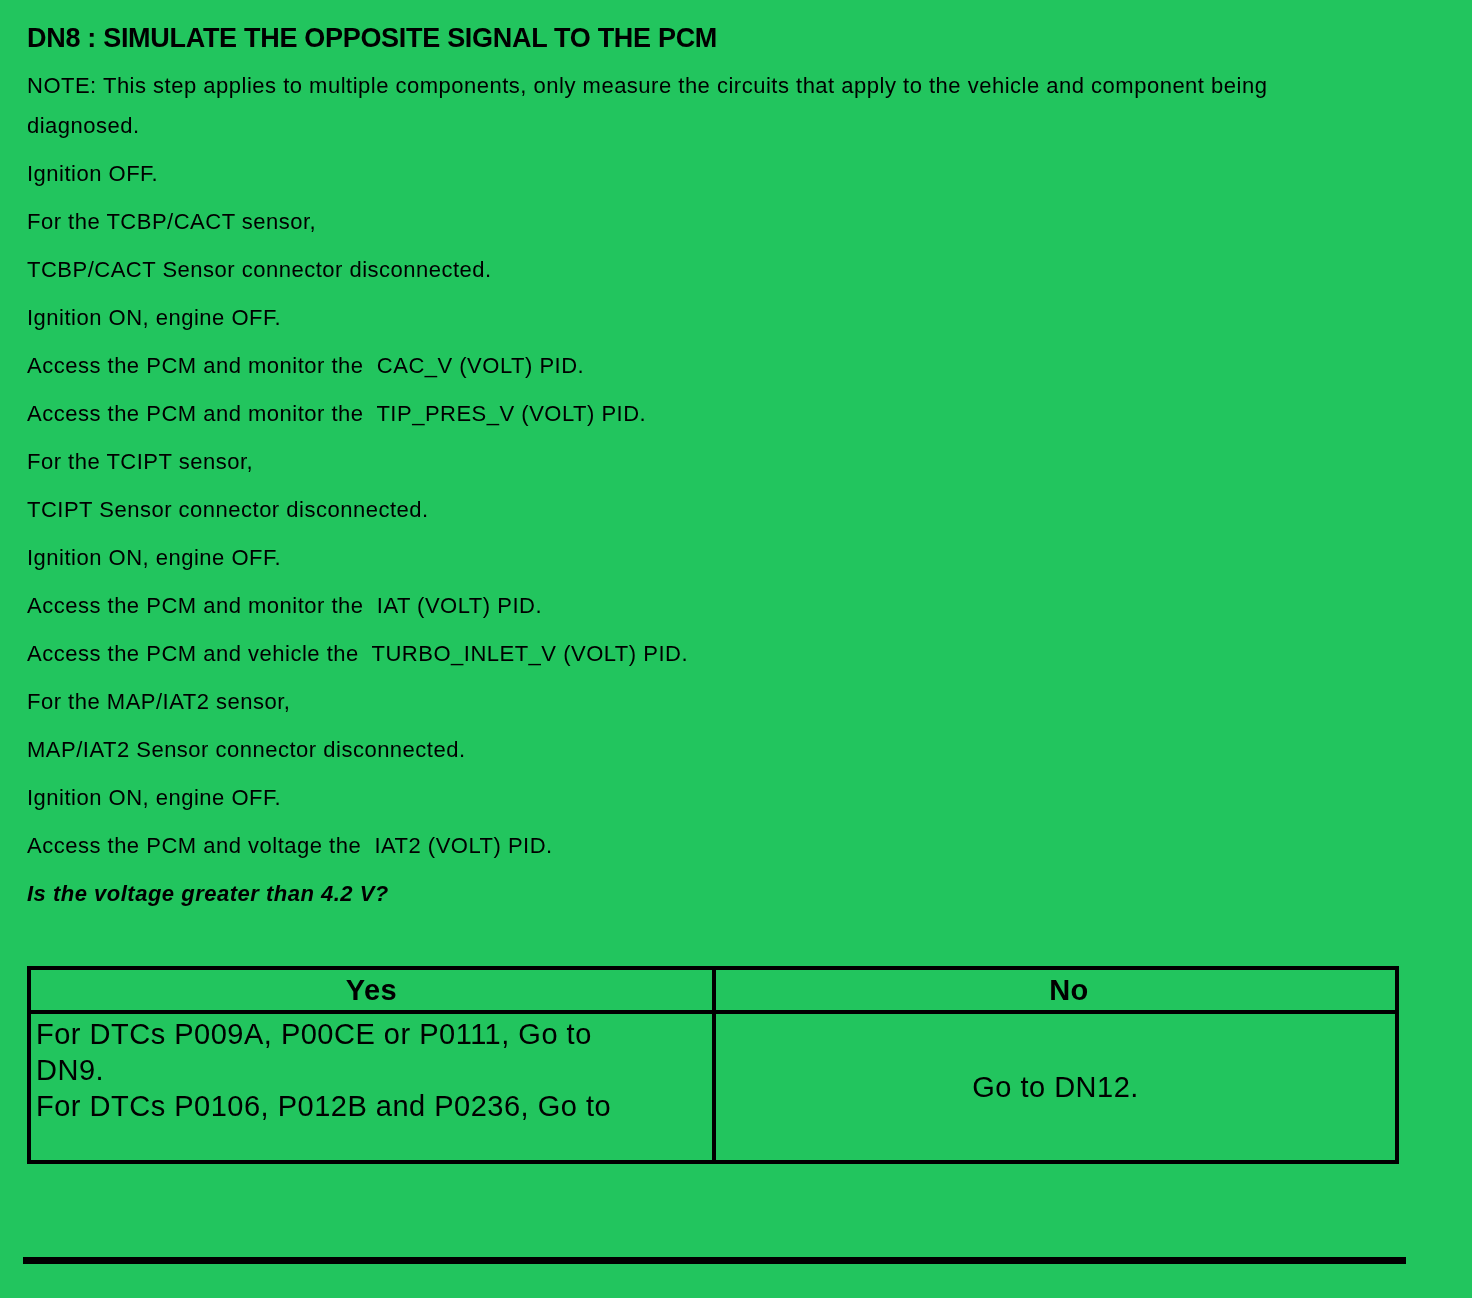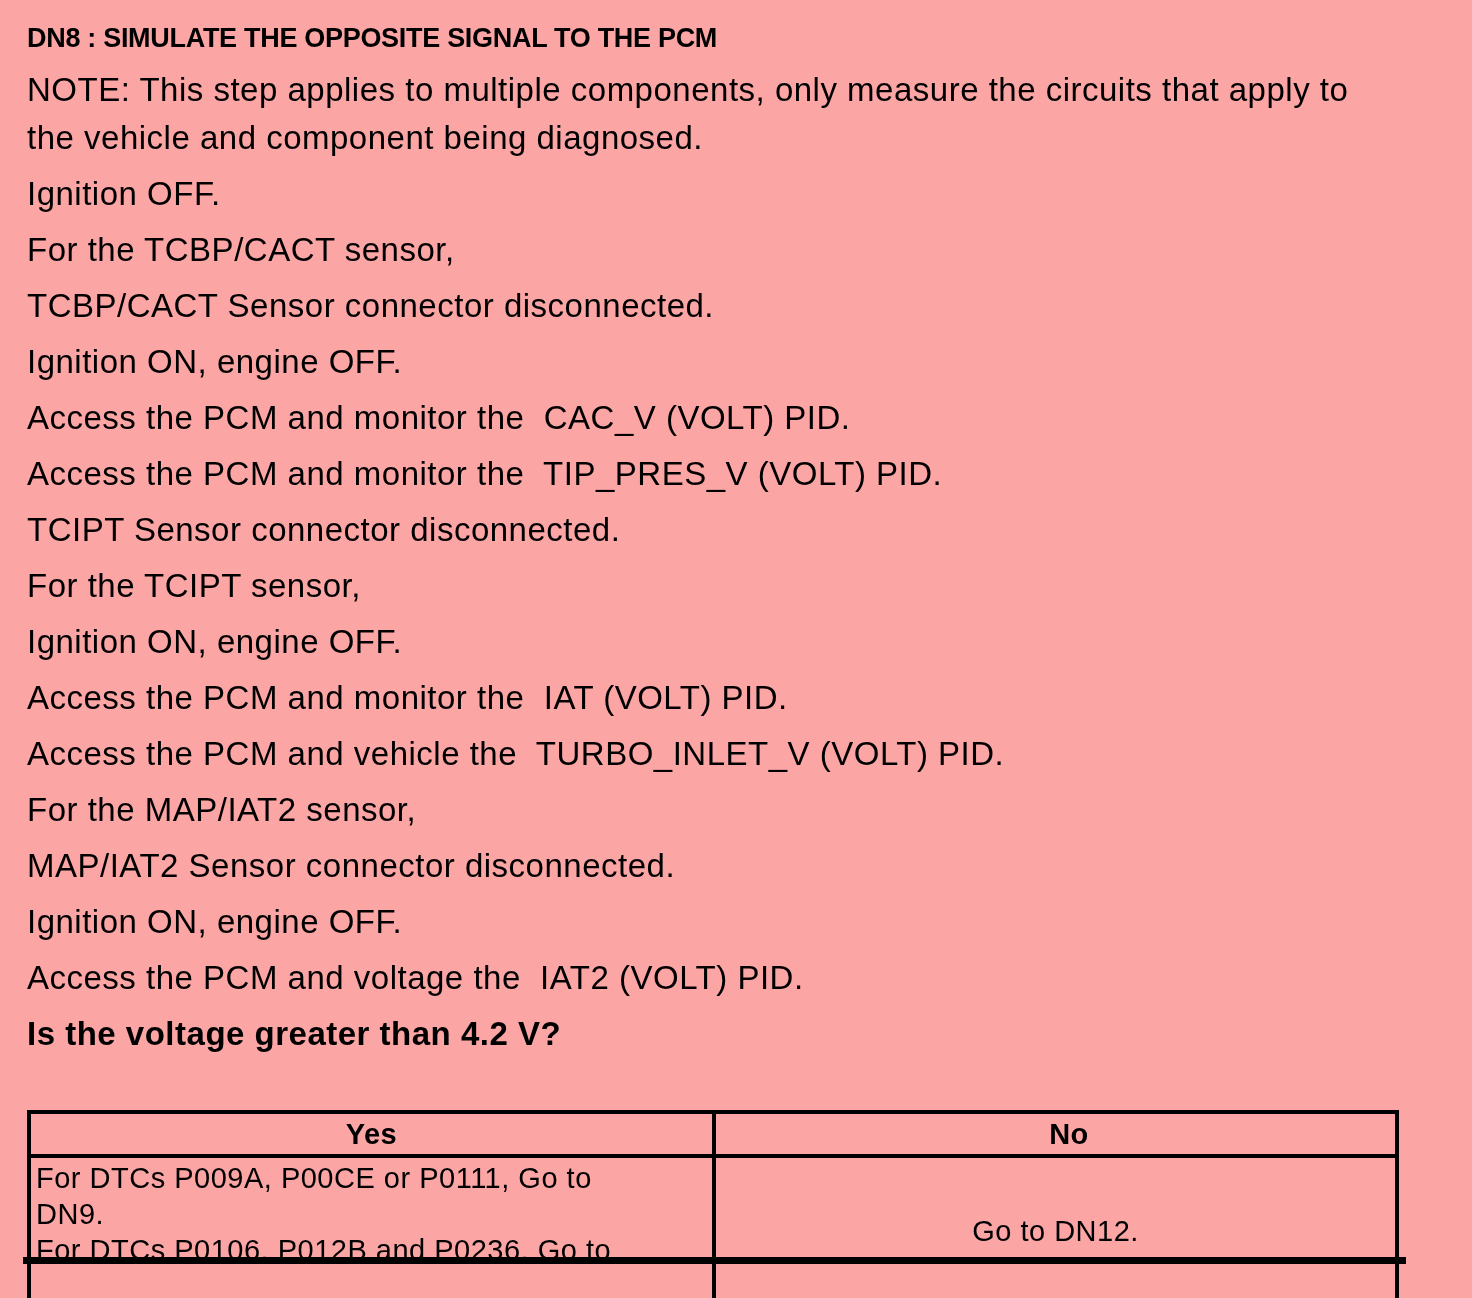--- a/index.html
+++ b/index.html
@@ -1,44 +1,44 @@
 <!DOCTYPE html>
 <html><head>
 <meta charset="utf-8">
 <style>
   * { margin: 0; padding: 0; box-sizing: border-box; }
   html, body { background: #ffffff; }
   .page {
     position: relative;
     width: 1472px;
     height: 1298px;
-    background: #fca5a5;
+    background: #22c55e;
     color: #000000;
     font-family: "Liberation Sans", sans-serif;
     padding: 24px 0 0 27px;
     overflow: hidden;
   }
   .title {
     font-size: 27px;
     font-weight: 700;
     line-height: 28px;
     letter-spacing: -0.3px;
     margin-bottom: 14px;
     white-space: pre-wrap;
   }
   .para {
-    font-size: 33px;
+    font-size: 22px;
     font-weight: 400;
-    line-height: 48px;
+    line-height: 40px;
     letter-spacing: 0.5px;
     max-width: 1352px;
     margin-bottom: 8px;
     white-space: pre-wrap;
   }
-  .para.bold { font-weight: 700; }
+  .para.bold { font-weight: 700; font-style: italic; }
   .decision-table {
     width: 1372px;
     border: 4px solid #000000;
     margin-top: 52px;
     font-size: 29px;
     letter-spacing: 0.5px;
   }
   .dt-head {
     display: grid;
     grid-template-columns: 685px 1fr;
@@ -89,22 +89,22 @@
   <h1 class="title">DN8 : SIMULATE THE OPPOSITE SIGNAL TO THE PCM</h1>
 
   <p class="para">NOTE: This step applies to multiple components, only measure the circuits that apply to the vehicle and component being diagnosed.</p>
 
   <p class="para">Ignition OFF.</p>
   <p class="para">For the TCBP/CACT sensor,</p>
   <p class="para">TCBP/CACT Sensor connector disconnected.</p>
   <p class="para">Ignition ON, engine OFF.</p>
   <p class="para">Access the PCM and monitor the  CAC_V (VOLT) PID.</p>
   <p class="para">Access the PCM and monitor the  TIP_PRES_V (VOLT) PID.</p>
+  <p class="para">For the TCIPT sensor,</p>
   <p class="para">TCIPT Sensor connector disconnected.</p>
-  <p class="para">For the TCIPT sensor,</p>
   <p class="para">Ignition ON, engine OFF.</p>
   <p class="para">Access the PCM and monitor the  IAT (VOLT) PID.</p>
   <p class="para">Access the PCM and vehicle the  TURBO_INLET_V (VOLT) PID.</p>
   <p class="para">For the MAP/IAT2 sensor,</p>
   <p class="para">MAP/IAT2 Sensor connector disconnected.</p>
   <p class="para">Ignition ON, engine OFF.</p>
   <p class="para">Access the PCM and voltage the  IAT2 (VOLT) PID.</p>
 
   <p class="para bold">Is the voltage greater than 4.2 V?</p>
 

